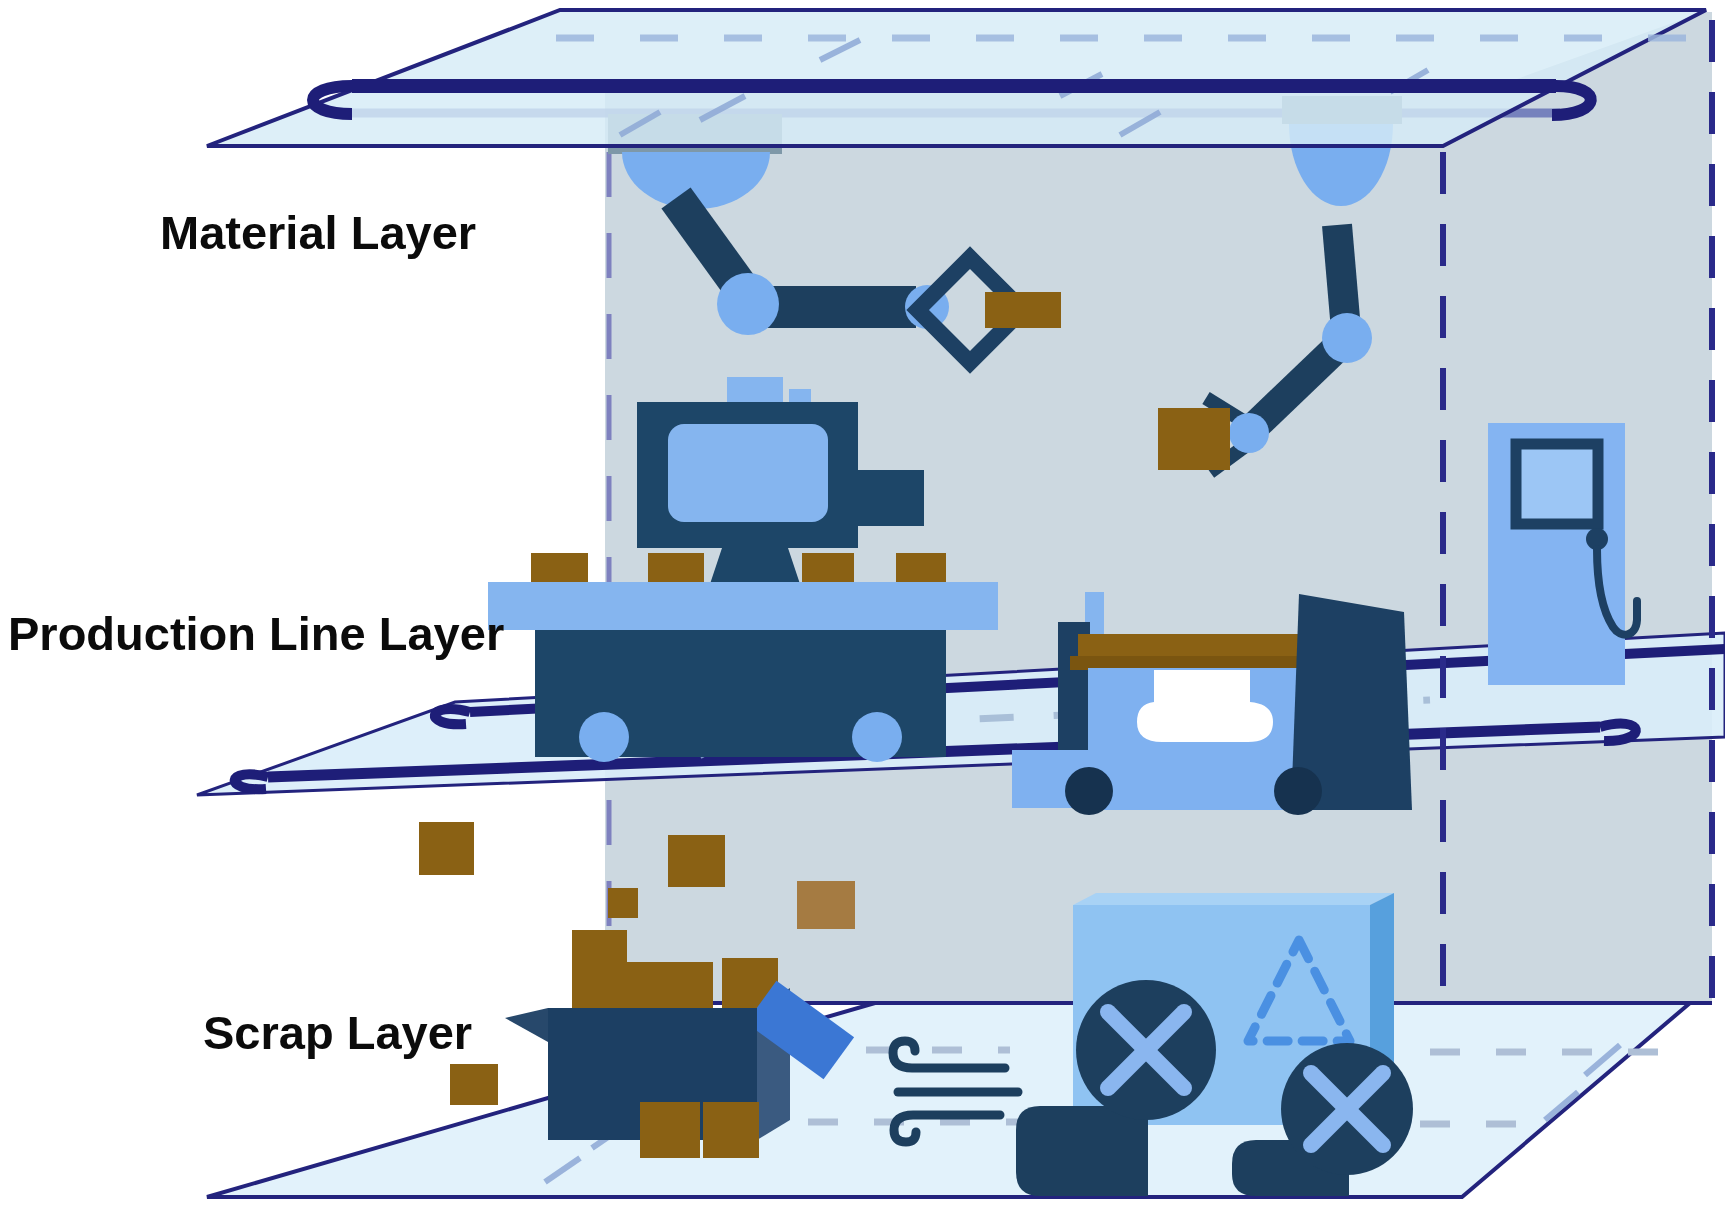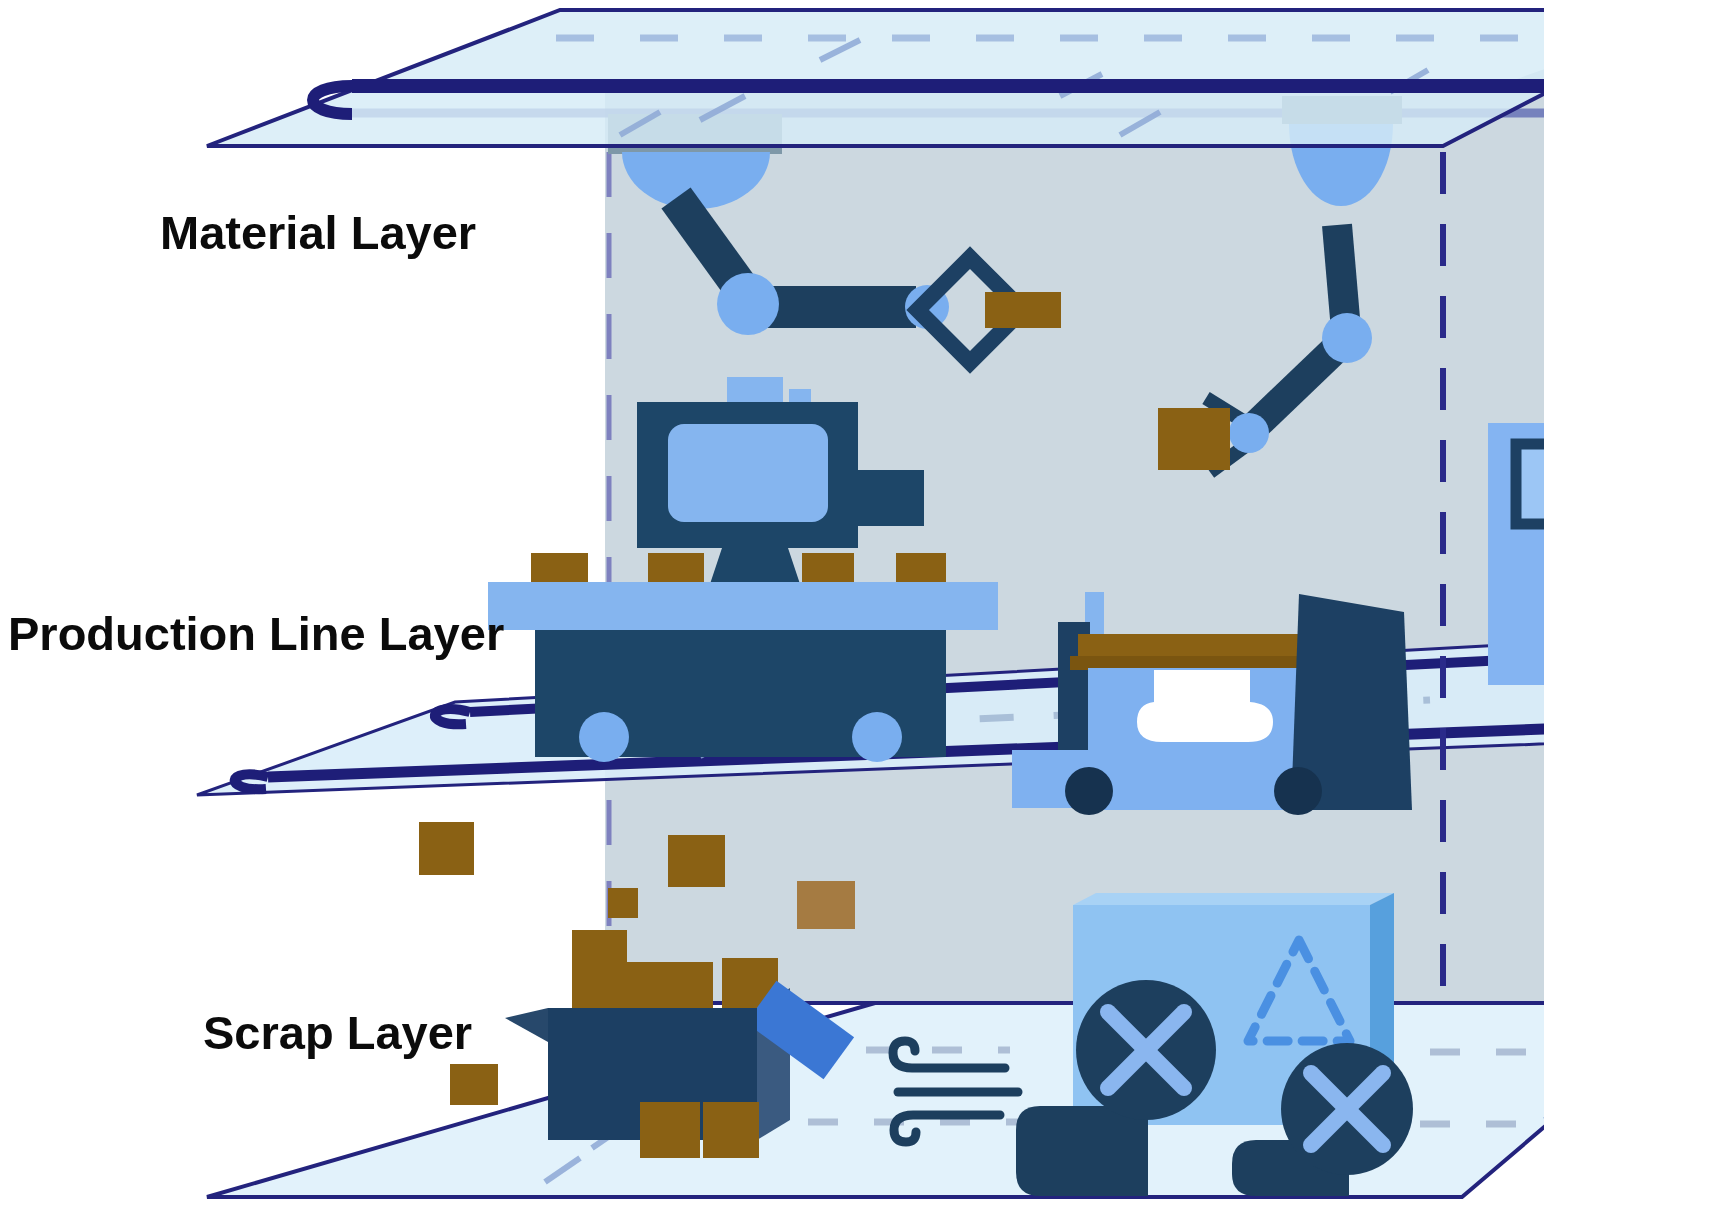--- a/index.html
+++ b/index.html
@@ -1,20 +1,20 @@
 <!DOCTYPE html>
 <html style="--bg: #ffffff; --label-color: #0b0b0b;"><head>
 <meta charset="utf-8">
 <style>
   :root{
     --bg:#ffffff;
     --label-color:#0b0b0b;
   }
   html,body{margin:0;padding:0;background:var(--bg);}
-  .stage{position:relative;width:1544px;height:1211px;background:var(--bg);overflow:hidden;
+  .stage{position:relative;width:1725px;height:1211px;background:var(--bg);overflow:hidden;
          font-family:"Liberation Sans", sans-serif;}
   svg{display:block;}
   .layer-label{font-family:"Liberation Sans", sans-serif;font-weight:bold;font-size:47px;fill:var(--label-color);}
 </style>
 </head>
 <body>
 
 <div class="stage">
 <svg width="1725" height="1211" viewBox="0 0 1725 1211" xmlns="http://www.w3.org/2000/svg">
 

